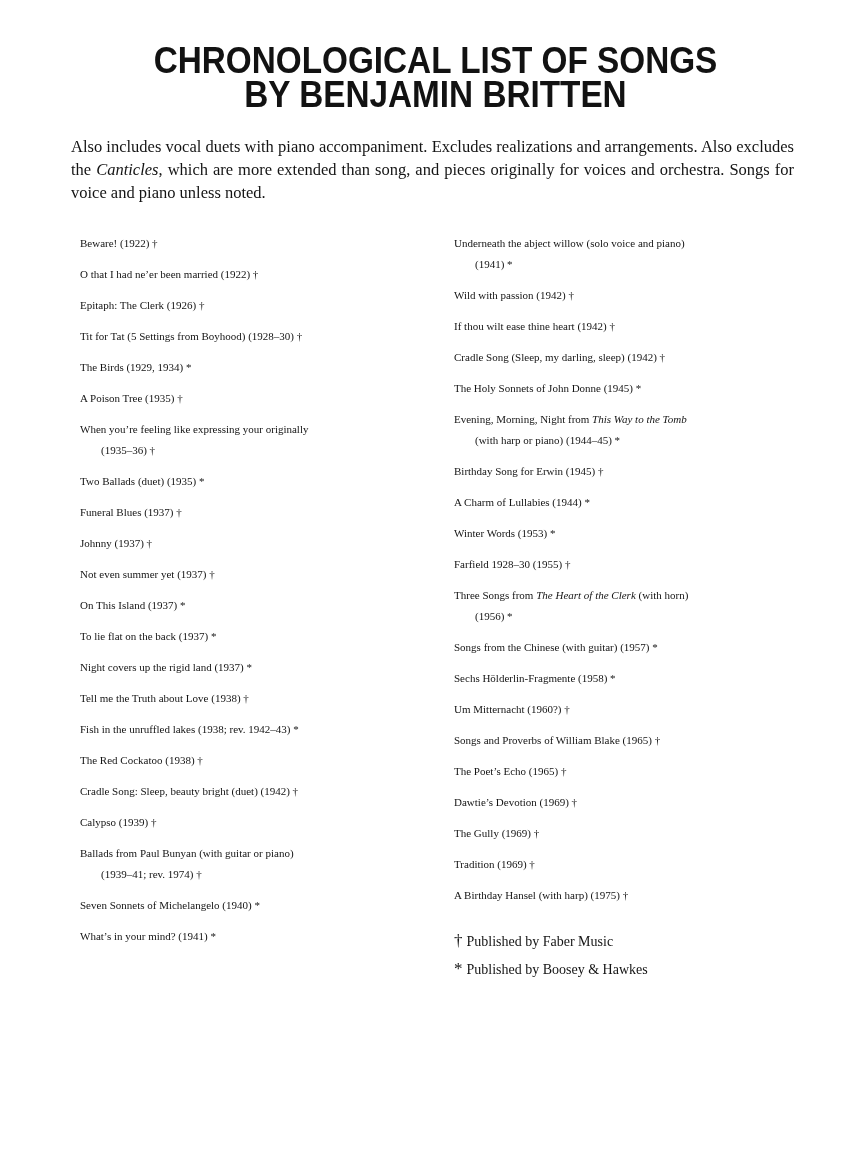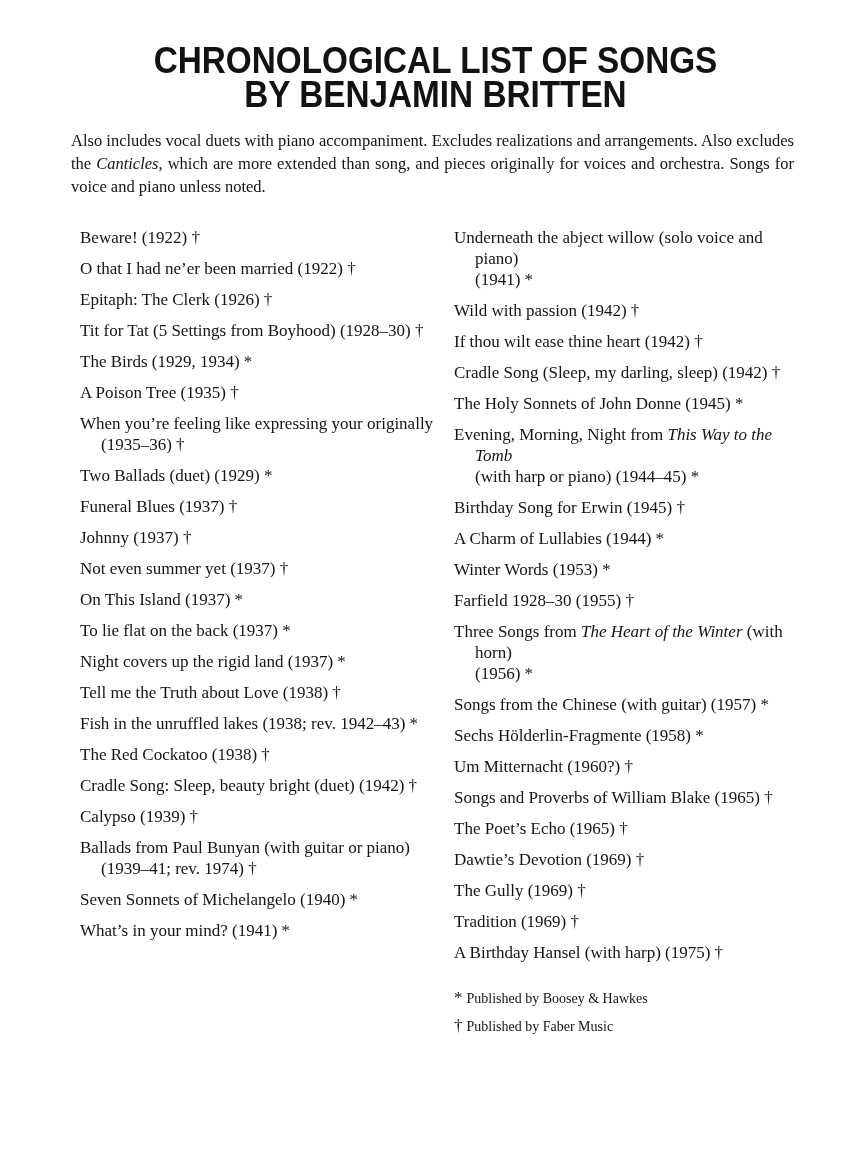--- a/index.html
+++ b/index.html
@@ -27,37 +27,37 @@
     color: #121212;
     margin: 0 0 0 -6px;
   }
   .title .line {
     display: block;
     transform: scaleX(0.90);
     transform-origin: 50% 50%;
     white-space: nowrap;
   }
   .intro {
-    margin-top: 17px;
+    margin-top: 23px;
     width: 723px;
     font-size: 16.5px;
     line-height: 23px;
     text-align: justify;
     color: #141414;
   }
   .columns {
     display: flex;
     align-items: flex-start;
     margin-top: 29px;
     margin-left: 9px;
   }
   .col-left  { flex: 0 0 362px; width: 362px; }
   .col-right { flex: 1 1 auto; margin-left: 12px; }
   .song {
-    font-size: 17px;
+    font-size: 11px;
     line-height: 21px;
     margin: 0 0 10px 0;
     padding-left: 21px;
     text-indent: -21px;
     color: #141414;
   }
   .song i, .intro i { font-style: italic; }
   .footnotes { margin-top: 26px; }
   .footnote {
     font-size: 14px;
@@ -84,21 +84,21 @@
 
   <div class="columns">
     <div class="col-left">
         <div class="song"><span>Beware! (1922) †</span></div>
         <div class="song"><span>O that I had ne’er been married (1922) †</span></div>
         <div class="song"><span>Epitaph: The Clerk (1926) †</span></div>
         <div class="song"><span>Tit for Tat (5 Settings from Boyhood) (1928–30) †</span></div>
         <div class="song"><span>The Birds (1929, 1934) *</span></div>
         <div class="song"><span>A Poison Tree (1935) †</span></div>
         <div class="song"><span>When you’re feeling like expressing your originally</span><br><span>(1935–36) †</span></div>
-        <div class="song"><span>Two Ballads (duet) (1929) *</span></div>
+        <div class="song"><span>Two Ballads (duet) (1935) *</span></div>
         <div class="song"><span>Funeral Blues (1937) †</span></div>
         <div class="song"><span>Johnny (1937) †</span></div>
         <div class="song"><span>Not even summer yet (1937) †</span></div>
         <div class="song"><span>On This Island (1937) *</span></div>
         <div class="song"><span>To lie flat on the back (1937) *</span></div>
         <div class="song"><span>Night covers up the rigid land (1937) *</span></div>
         <div class="song"><span>Tell me the Truth about Love (1938) †</span></div>
         <div class="song"><span>Fish in the unruffled lakes (1938; rev. 1942–43) *</span></div>
         <div class="song"><span>The Red Cockatoo (1938) †</span></div>
         <div class="song"><span>Cradle Song: Sleep, beauty bright (duet) (1942) †</span></div>
@@ -112,30 +112,30 @@
       <div class="song"><span>Underneath the abject willow (solo voice and piano)</span><br><span>(1941) *</span></div>
         <div class="song"><span>Wild with passion (1942) †</span></div>
         <div class="song"><span>If thou wilt ease thine heart (1942) †</span></div>
         <div class="song"><span>Cradle Song (Sleep, my darling, sleep) (1942) †</span></div>
         <div class="song"><span>The Holy Sonnets of John Donne (1945) *</span></div>
         <div class="song"><span>Evening, Morning, Night from </span><i>This Way to the Tomb</i><br><span>(with harp or piano) (1944–45) *</span></div>
         <div class="song"><span>Birthday Song for Erwin (1945) †</span></div>
         <div class="song"><span>A Charm of Lullabies (1944) *</span></div>
         <div class="song"><span>Winter Words (1953) *</span></div>
         <div class="song"><span>Farfield 1928–30 (1955) †</span></div>
-        <div class="song"><span>Three Songs from </span><i>The Heart of the Winter</i><span> (with horn)</span><br><span>(1956) *</span></div>
+        <div class="song"><span>Three Songs from </span><i>The Heart of the Clerk</i><span> (with horn)</span><br><span>(1956) *</span></div>
         <div class="song"><span>Songs from the Chinese (with guitar) (1957) *</span></div>
         <div class="song"><span>Sechs Hölderlin-Fragmente (1958) *</span></div>
         <div class="song"><span>Um Mitternacht (1960?) †</span></div>
         <div class="song"><span>Songs and Proverbs of William Blake (1965) †</span></div>
         <div class="song"><span>The Poet’s Echo (1965) †</span></div>
         <div class="song"><span>Dawtie’s Devotion (1969) †</span></div>
         <div class="song"><span>The Gully (1969) †</span></div>
         <div class="song"><span>Tradition (1969) †</span></div>
         <div class="song"><span>A Birthday Hansel (with harp) (1975) †</span></div>
         <div class="footnotes">
+          <div class="footnote"><span class="sym">†</span><span>Published by Faber Music</span></div>
           <div class="footnote"><span class="sym">*</span><span>Published by Boosey &amp; Hawkes</span></div>
-          <div class="footnote"><span class="sym">†</span><span>Published by Faber Music</span></div>
         </div>
     </div>
   </div>
 
 </div>
 
 </body></html>

